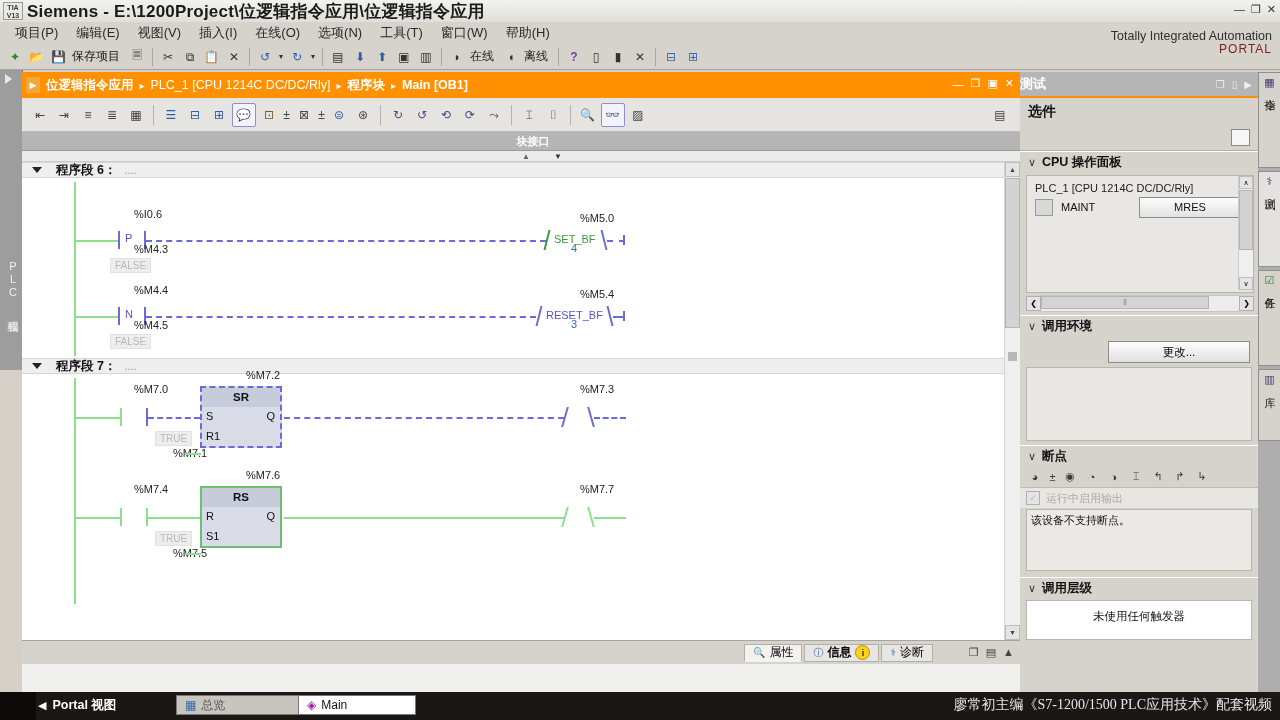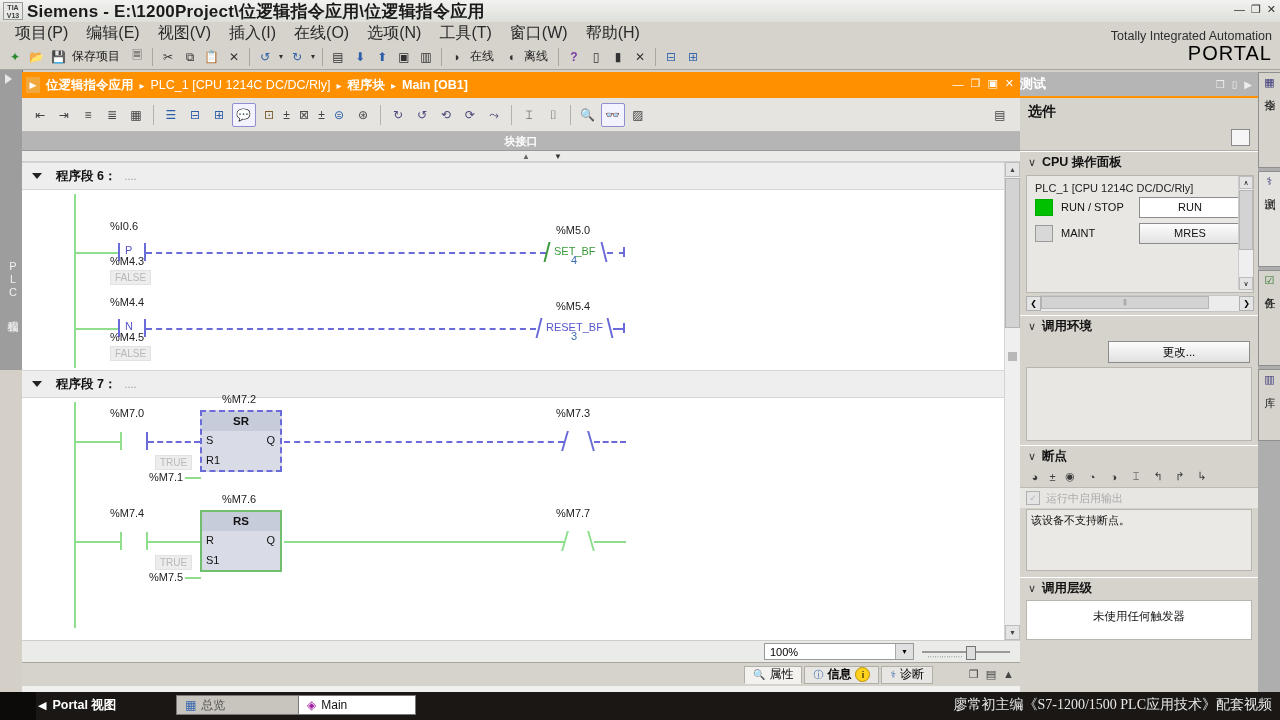--- a/index.html
+++ b/index.html
@@ -18,33 +18,33 @@
   .tia-logo{width:20px;height:18px;margin:0 4px 0 3px;background:#e8e8e6;
     border:1px solid #9a9a96;font-size:7px;line-height:8px;color:#3a3a3a;
     text-align:center;font-weight:bold;padding-top:1px;box-sizing:border-box;}
   .title-text{font-size:17px;color:#1a1a1a;font-weight:bold;letter-spacing:.2px;}
   .win-btns{position:absolute;right:4px;top:3px;display:flex;gap:6px;align-items:center;}
   .win-btns span{font-size:11px;color:#333;cursor:default;line-height:12px;}
 
   
   .menubar{position:absolute;left:0;top:22px;width:1280px;height:22px;
     background:#d6d2cc;display:flex;align-items:center;padding-left:6px;box-sizing:border-box;}
-  .menubar .mi{font-size:16px;color:#2a2a2a;padding:2px 9px;white-space:nowrap;}
+  .menubar .mi{font-size:13px;color:#2a2a2a;padding:2px 9px;white-space:nowrap;}
 
   
   .maintool{position:absolute;left:0;top:44px;width:1280px;height:26px;
     background:#d6d2cc;border-bottom:1px solid #a8a49e;display:flex;align-items:center;
     padding-left:4px;box-sizing:border-box;}
   .tbtn{width:20px;height:20px;margin:0 1px;display:flex;align-items:center;justify-content:center;
     font-size:12px;color:#333;}
   .tsep{width:1px;height:18px;background:#aaa6a0;margin:0 4px;}
   .tlabel{font-size:12px;color:#1b1b1b;margin:0 6px 0 2px;white-space:nowrap;}
   .tia-brand{position:absolute;right:8px;top:30px;text-align:right;line-height:1.05;}
   .tia-brand .l1{font-size:12.5px;color:#2f2f2f;}
-  .tia-brand .l2{font-size:20px;color:#000000;letter-spacing:1px;}
+  .tia-brand .l2{font-size:12px;color:#7f1d1d;letter-spacing:1px;}
 
   
   .leftdock{position:absolute;left:0;top:70px;width:22px;height:300px;
     background:#9d9d9d;border-right:1px solid #777;}
   .leftdock .arrow{position:absolute;top:4px;left:5px;width:0;height:0;
     border-left:7px solid #e8e8e8;border-top:5px solid transparent;border-bottom:5px solid transparent;}
   .vtext{position:absolute;writing-mode:vertical-rl;text-orientation:upright;
     font-size:11px;color:#f0f0f0;letter-spacing:1px;white-space:nowrap;}
 
   
@@ -68,33 +68,33 @@
   .blockif{height:18px;background:#b5b5b5;border-bottom:1px solid #999;position:relative;}
   .blockif .lbl{position:absolute;left:0;right:0;text-align:center;font-size:11px;
     color:#fff;font-weight:bold;line-height:18px;}
   .splitter{height:10px;background:#ebebe9;border-bottom:1px solid #cfcdc9;position:relative;}
   .splitter .a{position:absolute;left:500px;top:1px;font-size:8px;color:#666;}
   .splitter .b{position:absolute;left:532px;top:1px;font-size:8px;color:#333;}
 
   .canvas{position:relative;height:478px;background:#fff;overflow:hidden;}
 
   
-  .nwhead{height:28px;background:#eeeeee;border-top:1px solid #d6d6d6;border-bottom:1px solid #d6d6d6;
+  .nwhead{height:16px;background:#eeeeee;border-top:1px solid #d6d6d6;border-bottom:1px solid #d6d6d6;
     display:flex;align-items:center;padding-left:10px;box-sizing:border-box;}
   .nwhead .tri{width:0;height:0;border-top:6px solid #222;border-left:5px solid transparent;
     border-right:5px solid transparent;margin-right:14px;}
   .nwhead .t{font-size:12.5px;font-weight:bold;color:#111;}
   .nwhead .d{font-size:11px;color:#999;margin-left:8px;}
   .nwbody{position:relative;background:#fff;}
 
   .rail{position:absolute;left:52px;width:2px;background:#8ede8e;}
   .wire{position:absolute;height:2px;background:#8ede8e;}
   .wireb{position:absolute;height:0;border-top:2px dashed #6a6ad8;}
 
-  .lbl{position:absolute;font-size:11px;color:#222;white-space:nowrap;font-family:"Liberation Sans",sans-serif;}
+  .lbl{position:absolute;font-size:11px;color:#222;white-space:nowrap;font-family:"Liberation Sans",sans-serif;padding-left:24px;}
   .lblb{position:absolute;font-size:11px;color:#5555cc;white-space:nowrap;}
   .lblg{position:absolute;font-size:11px;color:#3a9a3a;white-space:nowrap;}
   .valbox{position:absolute;font-size:10px;color:#b9b9b9;background:#ededed;
     padding:0 4px;line-height:13px;border:1px solid #e2e2e2;}
 
   
   .contact{position:absolute;}
   .contact .p1,.contact .p2{position:absolute;top:0;width:2px;height:18px;}
 
   
@@ -448,31 +448,20 @@
       </div>
 
       <div class="vsb">
         <div class="up">▲</div>
         <div class="thumb" style="top:16px;height:150px"></div>
         <div style="position:absolute;top:190px;left:3px;width:9px;height:9px;background:#b8b8b8"></div>
         <div class="dn">▼</div>
       </div>
     </div>
 
-    <div class="statusrow">
-      <div class="zoomsel">
-        <span>100%</span>
-        <span class="ar">▼</span>
-      </div>
-      <div class="slider">
-        <div class="track"></div>
-        <div class="ticks">'''''''''''''''</div>
-        <div class="knob"></div>
-      </div>
-    </div>
 
     <div class="infobar">
       <div style="width:716px"></div>
       <div class="itab active">
         <span style="color:#3a6ab0;font-size:10px">🔍</span>
         <span>属性</span>
       </div>
       <div class="itab">
         <span style="color:#3a6ab0;font-size:10px">ⓘ</span>
         <span style="font-weight:bold">信息</span>
@@ -507,25 +496,20 @@
       <div class="box"></div>
     </div>
 
     <div class="sect">
       <div class="secthd">
         <span class="chev">∨</span>
         <span class="nm">CPU 操作面板</span>
       </div>
       <div class="cpubox">
         <div class="plcname">PLC_1 [CPU 1214C DC/DC/Rly]</div>
-        <div class="ledrow">
-          <div class="led on"></div>
-          <div class="ledlbl">RUN / STOP</div>
-          <div class="mbtn white">RUN</div>
-        </div>
         <div class="ledrow">
           <div class="led"></div>
           <div class="ledlbl">MAINT</div>
           <div class="mbtn">MRES</div>
         </div>
         <div class="cpuvsb">
           <div class="up">∧</div>
           <div class="th"></div>
           <div class="dn">∨</div>
         </div>

